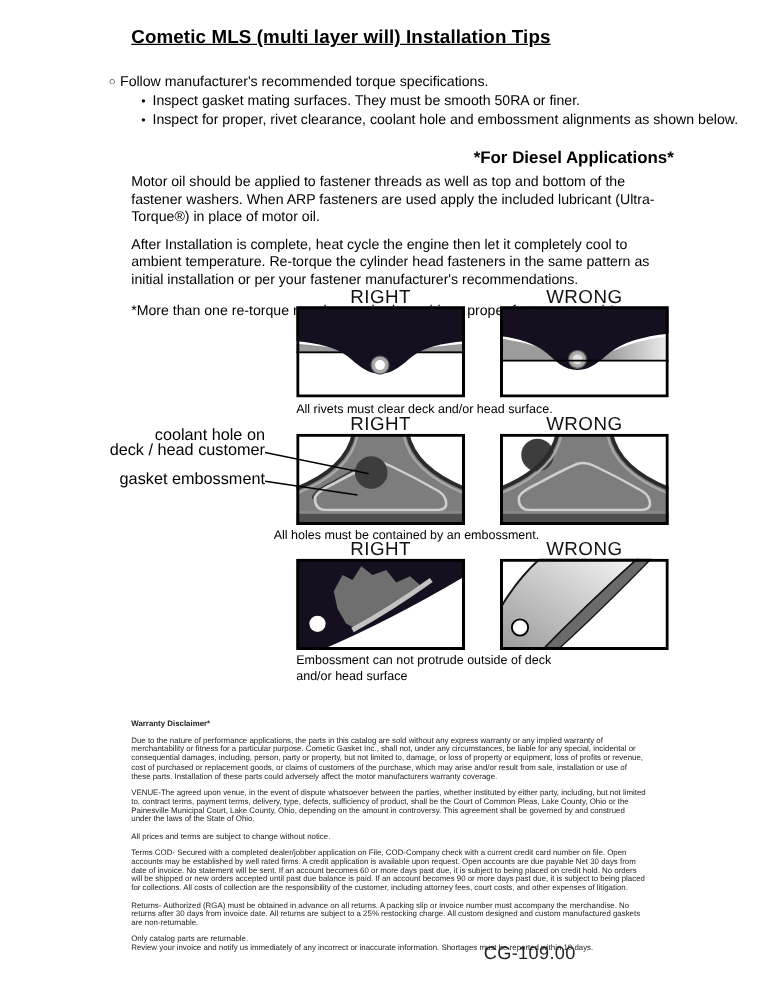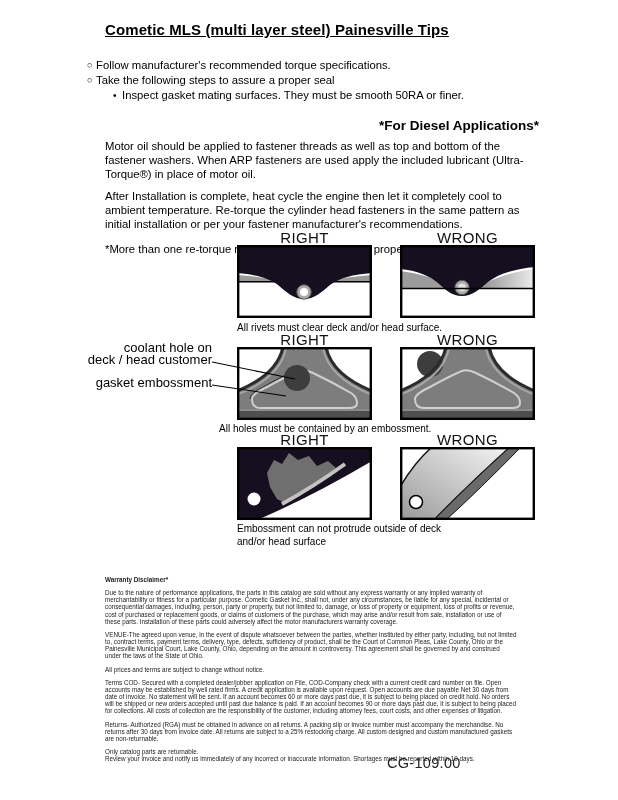--- a/index.html
+++ b/index.html
@@ -31,26 +31,26 @@
 
   .code{left:387px;top:755px;font-size:14.5px;letter-spacing:.3px;color:#222;}
 
   svg{display:block;}
 </style>
 </head>
 <body>
 
 <div class="page">
 
-  <div class="abs title">Cometic MLS (multi layer steel) Painesville Tips</div>
+  <div class="abs title">Cometic MLS (multi layer will) Installation Tips</div>
 
   <div class="abs bullets">
     <div class="b"><span class="mk">○</span><span>Follow manufacturer's recommended torque specifications.</span></div>
-    <div class="b"><span class="mk">○</span><span>Take the following steps to assure a proper seal</span></div>
     <div class="b sub"><span class="mk">•</span><span>Inspect gasket mating surfaces.  They must be smooth 50RA or finer.</span></div>
+    <div class="b sub"><span class="mk">•</span><span>Inspect for proper, rivet clearance, coolant hole and embossment alignments as shown below.</span></div>
   </div>
 
   <div class="abs diesel">
     <h2>*For Diesel Applications*</h2>
     <p>Motor oil should be applied to fastener threads as well as top and bottom of the fastener washers. When ARP fasteners are used apply the included lubricant (Ultra-Torque®) in place of motor oil.</p>
     <p>After Installation is complete, heat cycle the engine then let it completely cool to ambient temperature. Re-torque the cylinder head fasteners in the same pattern as initial installation or per your fastener manufacturer's recommendations.</p>
     <p class="note">*More than one re-torque may be required to achieve proper fastener stretch*</p>
   </div>
 
   <div class="abs dg-label" style="left:237px;top:229px;">RIGHT</div>

